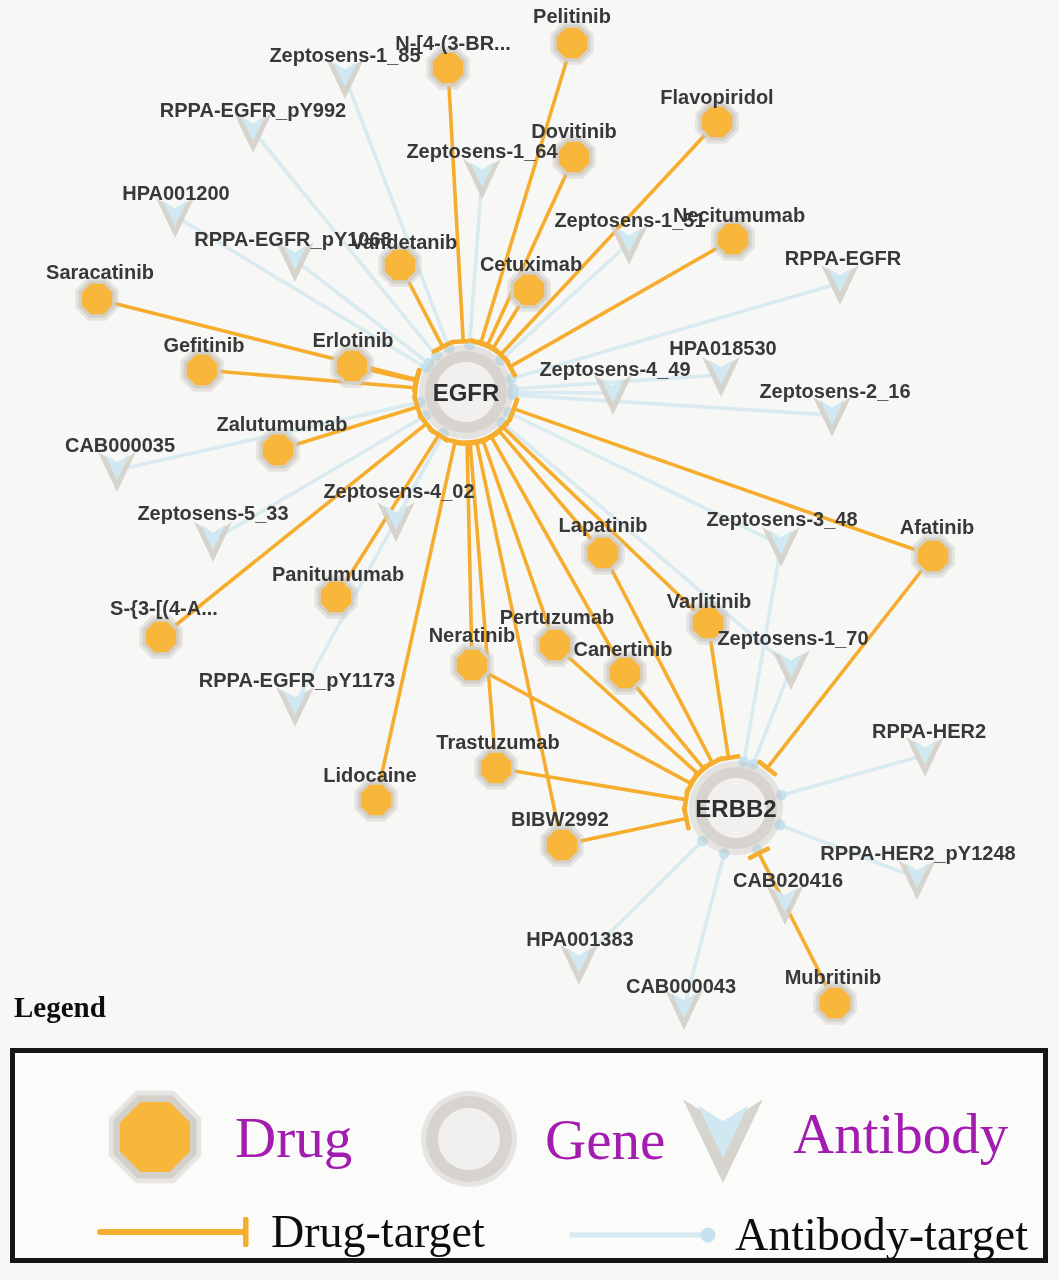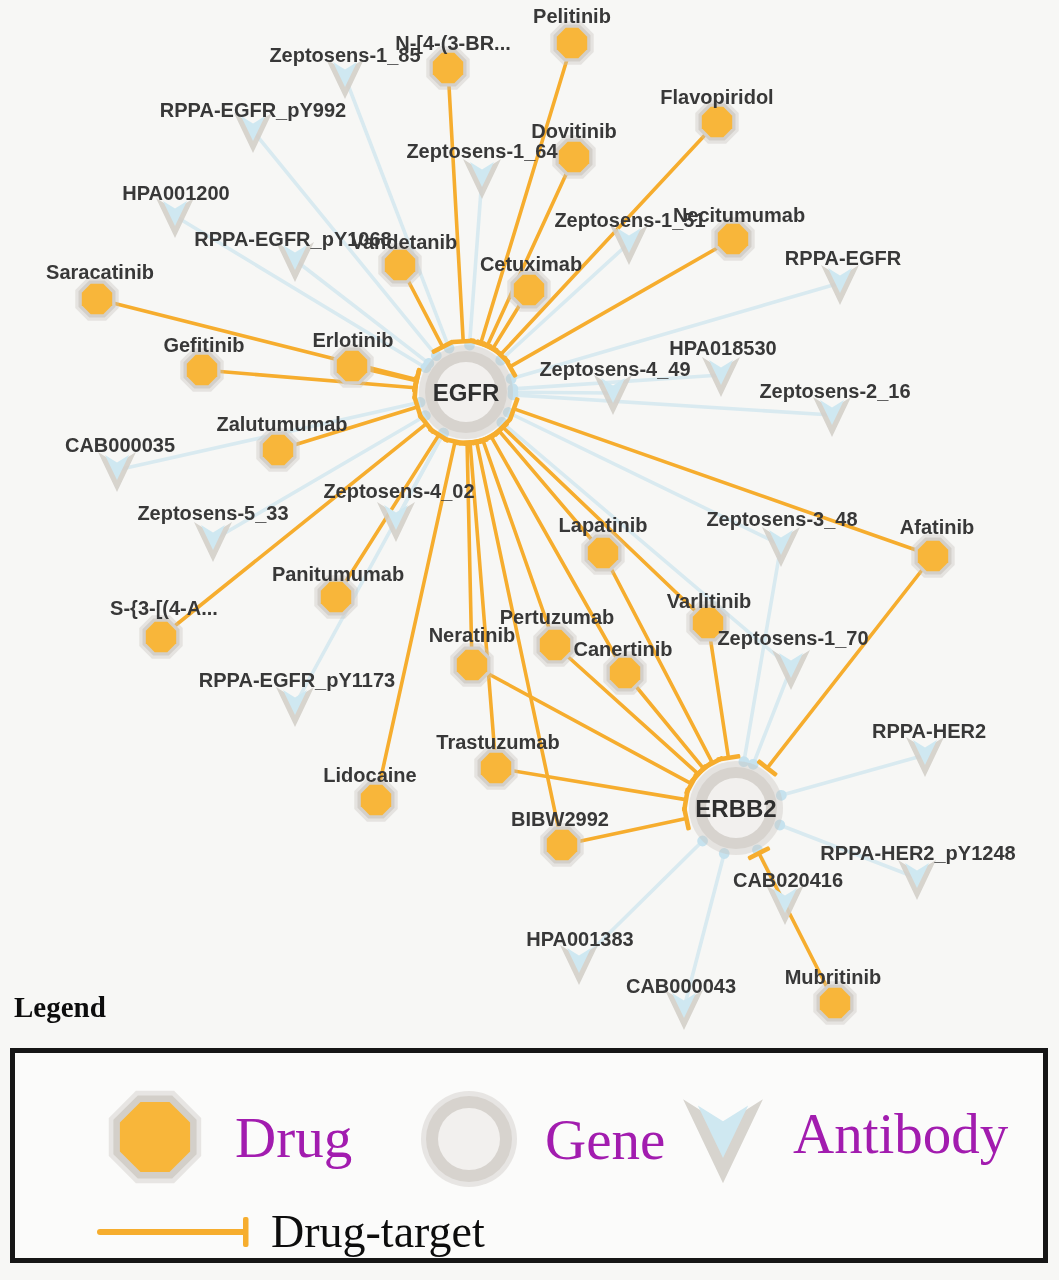--- a/index.html
+++ b/index.html
@@ -426,14 +426,21 @@
         </svg>
       <span class="lg-node-label">Antibody</span>
     </div>
     <div class="lg-item le-drug">
       <svg id="ico-edge-drug" width="168" height="40" viewBox="0 0 168 40">
           <line x1="5" y1="20" x2="150" y2="20" stroke="#f6ad2e" stroke-width="6" stroke-linecap="round"></line>
           <rect x="148" y="5" width="5.5" height="30" rx="2" fill="#f6ad2e"></rect>
         </svg>
       <span class="lg-edge-label">Drug-target</span>
     </div>
+    <div class="lg-item le-ab">
+      <svg id="ico-edge-ab" width="160" height="34" viewBox="0 0 160 34">
+          <line x1="5" y1="17" x2="136" y2="17" stroke="#d9eaf0" stroke-width="5.5" stroke-linecap="round"></line>
+          <circle cx="141" cy="17" r="7.5" fill="#c6e2ee"></circle>
+        </svg>
+      <span class="lg-edge-label">Antibody-target</span>
+    </div>
   </div>
 </div>
 
 </body></html>

